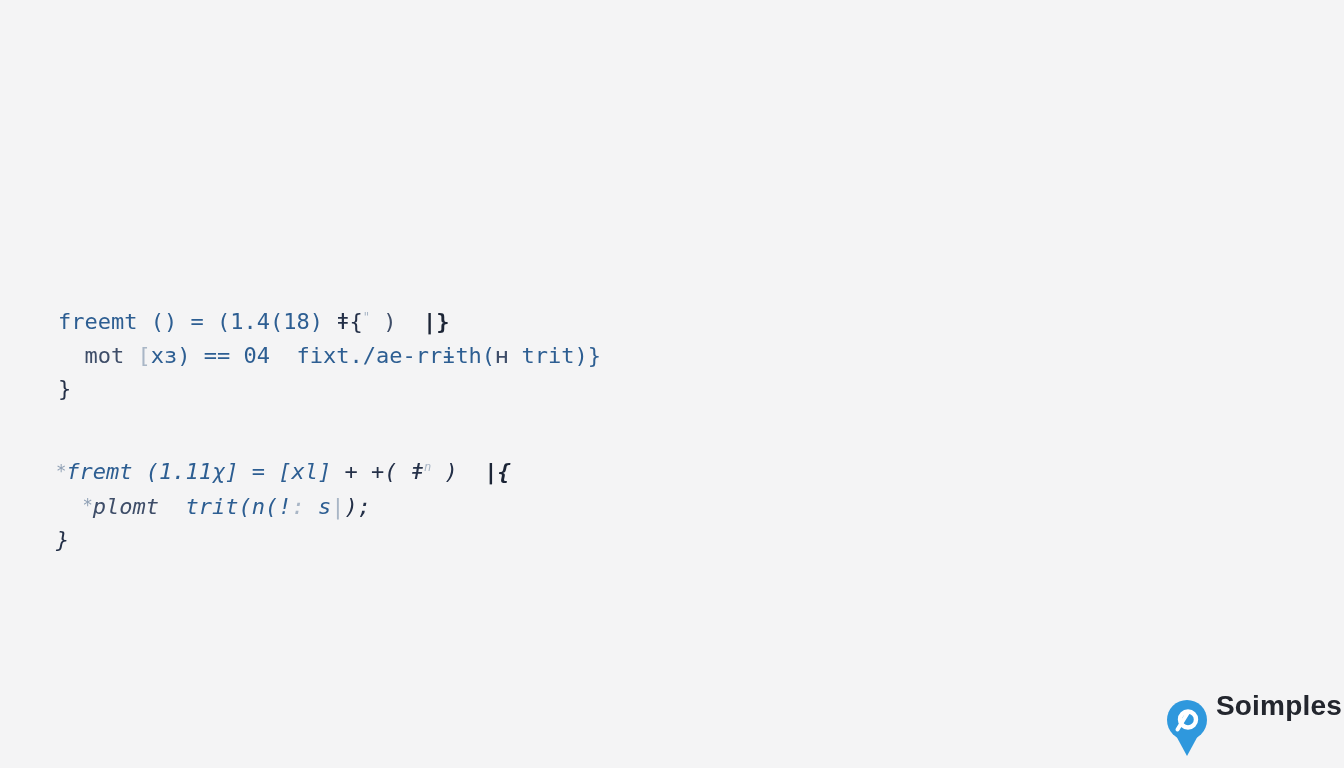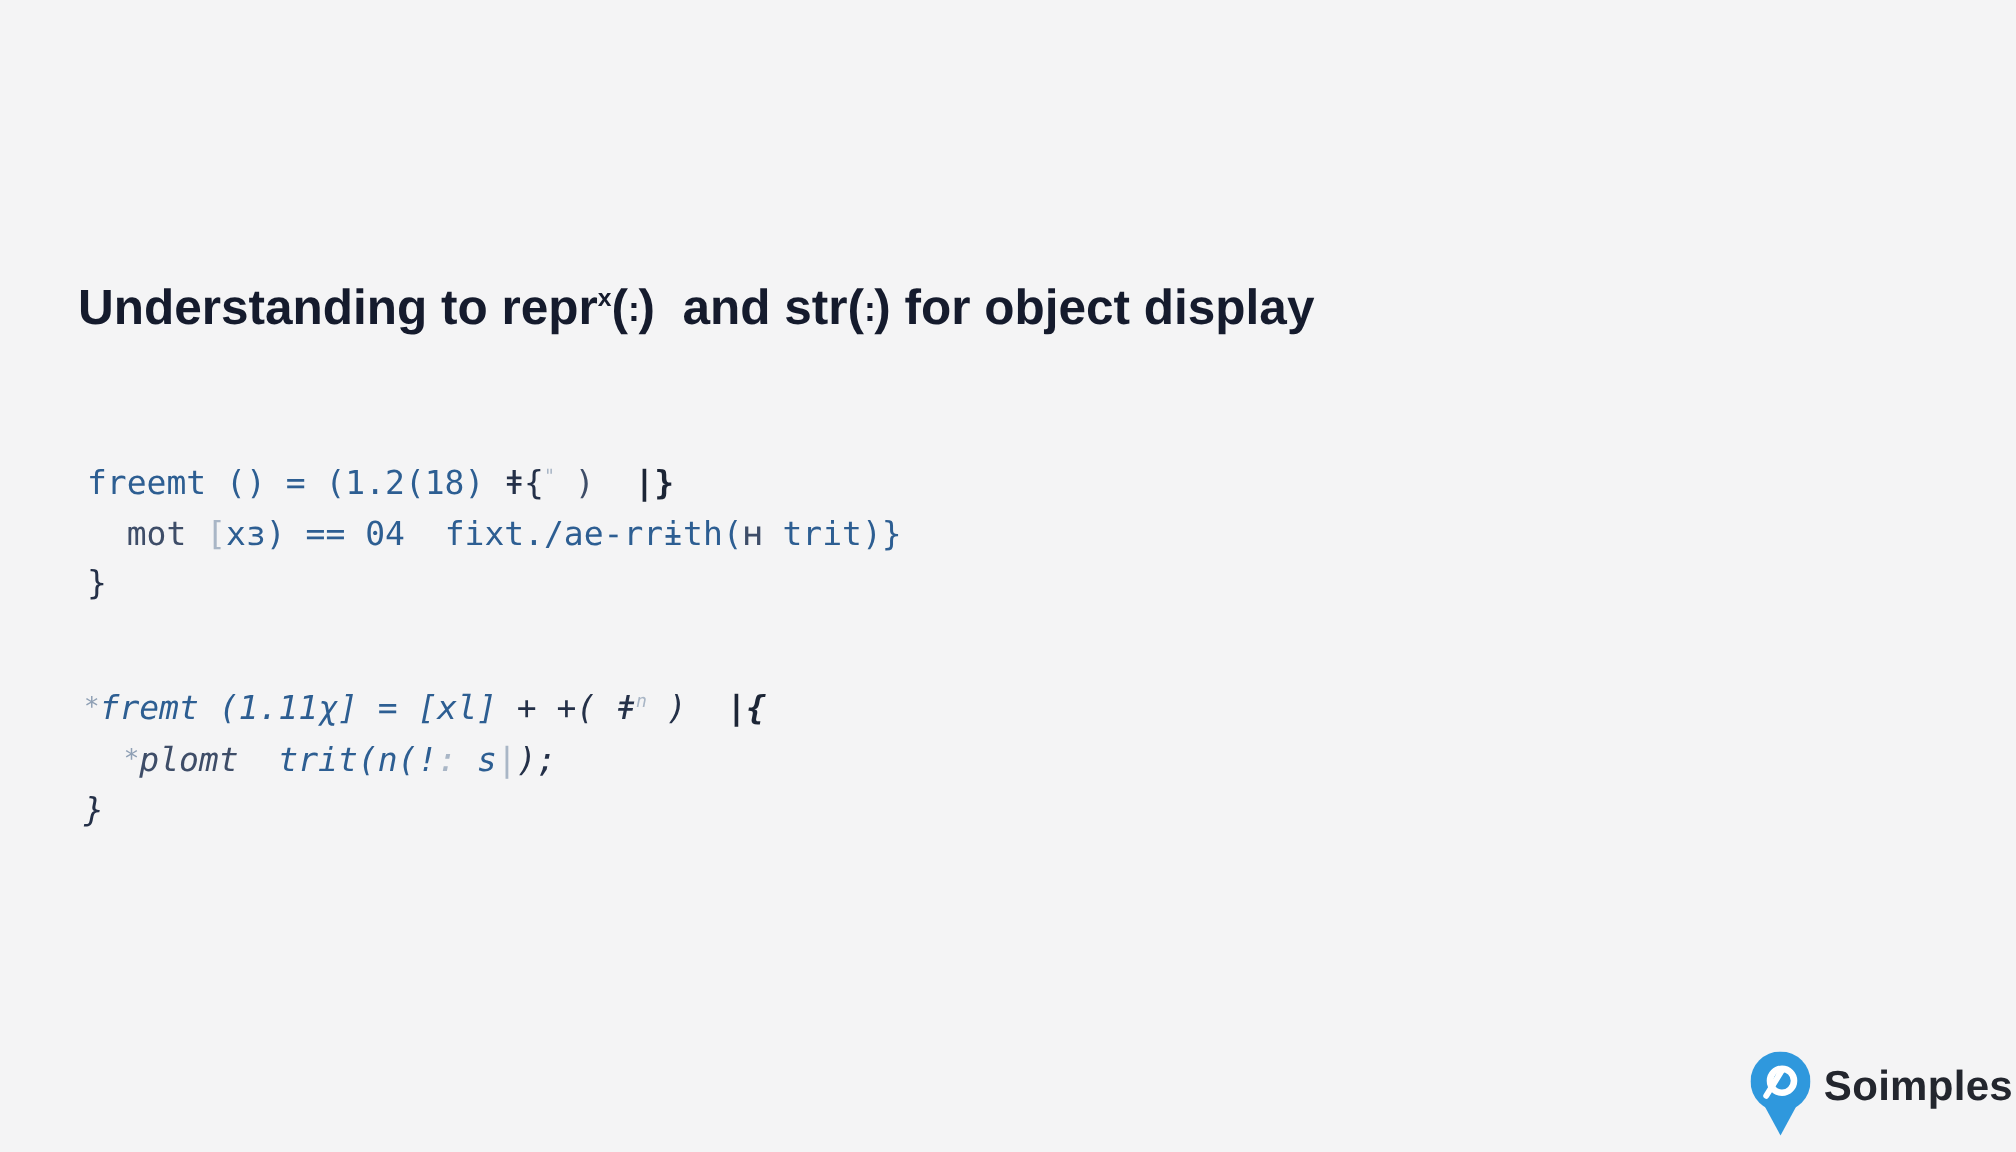--- a/index.html
+++ b/index.html
@@ -53,42 +53,41 @@
   .st-blue{color:var(--code-blue);}
   .st-dark{color:var(--code-dark);}
   .st-slate{color:var(--code-slate);}
   .st-faint{color:var(--code-faint);}
   .st-faint-sup{color:var(--code-faint);font-size:0.55em;vertical-align:super;}
   .st-bar{color:#1c2536;font-weight:bold;}
   .st-star{color:#8fa0b5;font-size:0.78em;vertical-align:8%;}
   .brand{
     position:absolute;
     right:2px;bottom:10px;
-    display:flex;align-items:center;gap:9px;
+    display:flex;align-items:flex-start;gap:9px;
     height:58px;
   }
   .brand svg{color:var(--brand-blue);display:block;}
   .brand-name{
     font-size:28px;
     font-weight:700;
     color:var(--brand-text);
     letter-spacing:0.2px;
     margin-top:-10px;
   }
 </style>
 </head>
 <body>
 
 <div class="slide">
 
 
-  <div class="subtitle"><span class="st-sub">Understanding to repr</span><span class="st-sub-sup">x</span><span class="st-sub">(</span><span class="st-sub-dots">:</span><span class="st-sub">)  and str(</span><span class="st-sub-dots">:</span><span class="st-sub">) for object display</span></div>
 
   <div class="code code-1">
-      <div class="code-line"><span class="st-blue">freemt () = (1.2(18) </span><span class="st-dark">ǂ{</span><span class="st-faint-sup">"</span><span class="st-slate"> )</span><span class="st-blue">  </span><span class="st-bar">|}</span></div>
+      <div class="code-line"><span class="st-blue">freemt () = (1.4(18) </span><span class="st-dark">ǂ{</span><span class="st-faint-sup">"</span><span class="st-slate"> )</span><span class="st-blue">  </span><span class="st-bar">|}</span></div>
       <div class="code-line"><span class="st-blue">  </span><span class="st-slate">mot </span><span class="st-faint">[</span><span class="st-blue">xз) </span><span class="st-blue">== 04  fixt./ae-rrɨth(</span><span class="st-slate">ʜ</span><span class="st-blue"> trit)}</span></div>
       <div class="code-line"><span class="st-dark">}</span></div>
     </div>
 
   <div class="code code-2">
       <div class="code-line"><span class="st-star">*</span><span class="st-blue">fremt (1.11χ] = [xl] </span><span class="st-dark">+ +( </span><span class="st-dark">ǂ</span><span class="st-faint-sup">n</span><span class="st-dark"> )</span><span class="st-blue">  </span><span class="st-bar">|{</span></div>
       <div class="code-line"><span class="st-blue">  </span><span class="st-star">*</span><span class="st-slate">plomt  </span><span class="st-blue">trit(n(!</span><span class="st-faint">:</span><span class="st-blue"> s</span><span class="st-faint">|</span><span class="st-dark">);</span></div>
       <div class="code-line"><span class="st-dark">}</span></div>
     </div>
 

